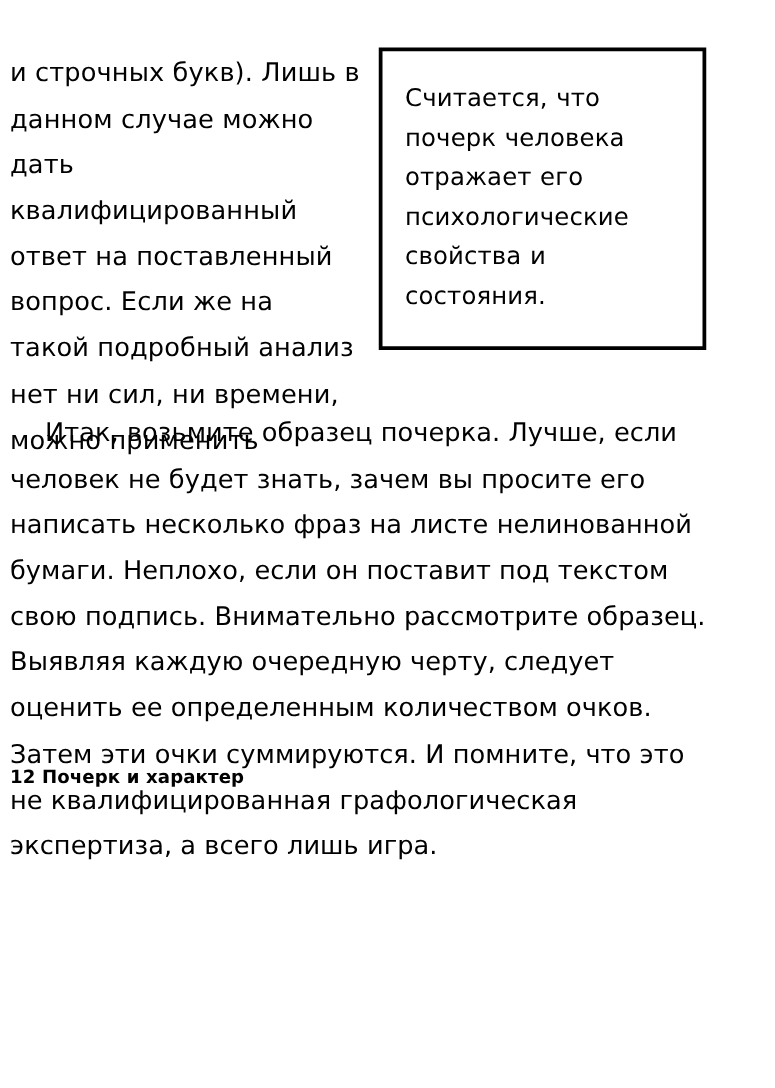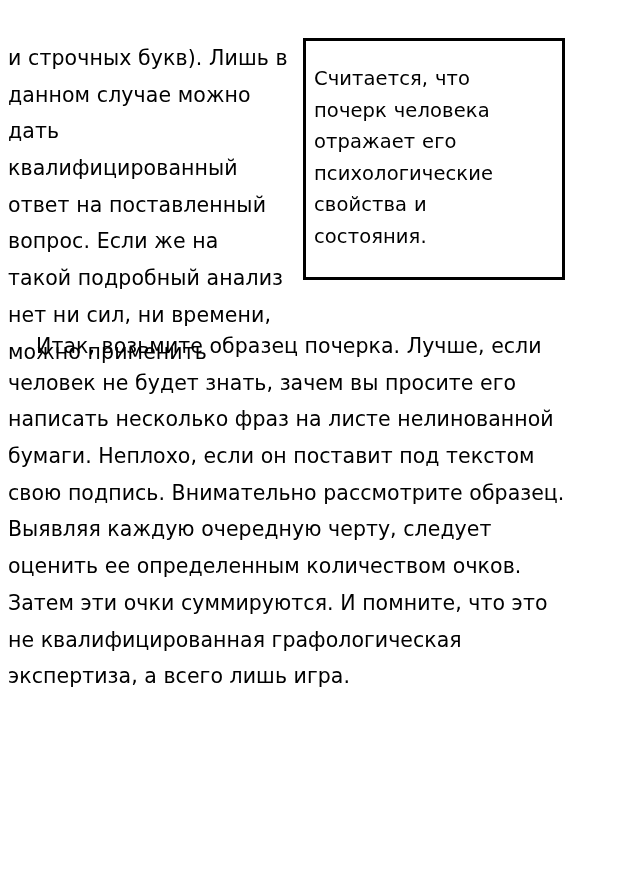--- a/index.html
+++ b/index.html
@@ -26,21 +26,21 @@
 
   
   .callout {
     position: absolute;
     left: 303px;
     top: 16px;
     width: 262px;
     height: 242px;
     border: 3px solid #000;
     box-sizing: border-box;
-    padding: 22px 18px 0 8px;
+    padding: 22px 18px 0 18px;
   }
   .callout p {
     margin: 0;
     font-size: 19.5px;
     line-height: 1.62;
     letter-spacing: 0.1px;
     word-spacing: 0.5px;
   }
 
   
@@ -113,15 +113,16 @@
 
   <div class="callout">
     <p>Считается, что почерк человека отражает его психологические свойства и состояния.</p>
   </div>
 
   <div class="body-full">
     <p class="indent">Итак, возьмите образец почерка. Лучше, если человек не будет знать, зачем вы просите его написать несколько фраз на листе нелинованной бумаги. Неплохо, если он поставит под текстом свою подпись. Внимательно рассмотрите образец. Выявляя каждую очередную черту, следует оценить ее определенным количеством очков. Затем эти очки суммируются. И помните, что это не квалифицированная графологическая экспертиза, а всего лишь игра.</p>
   </div>
 
   <div class="footer">
+    <div class="footer-left">12 Почерк и характер</div>
   </div>
 
 </div>
 
 </body></html>

